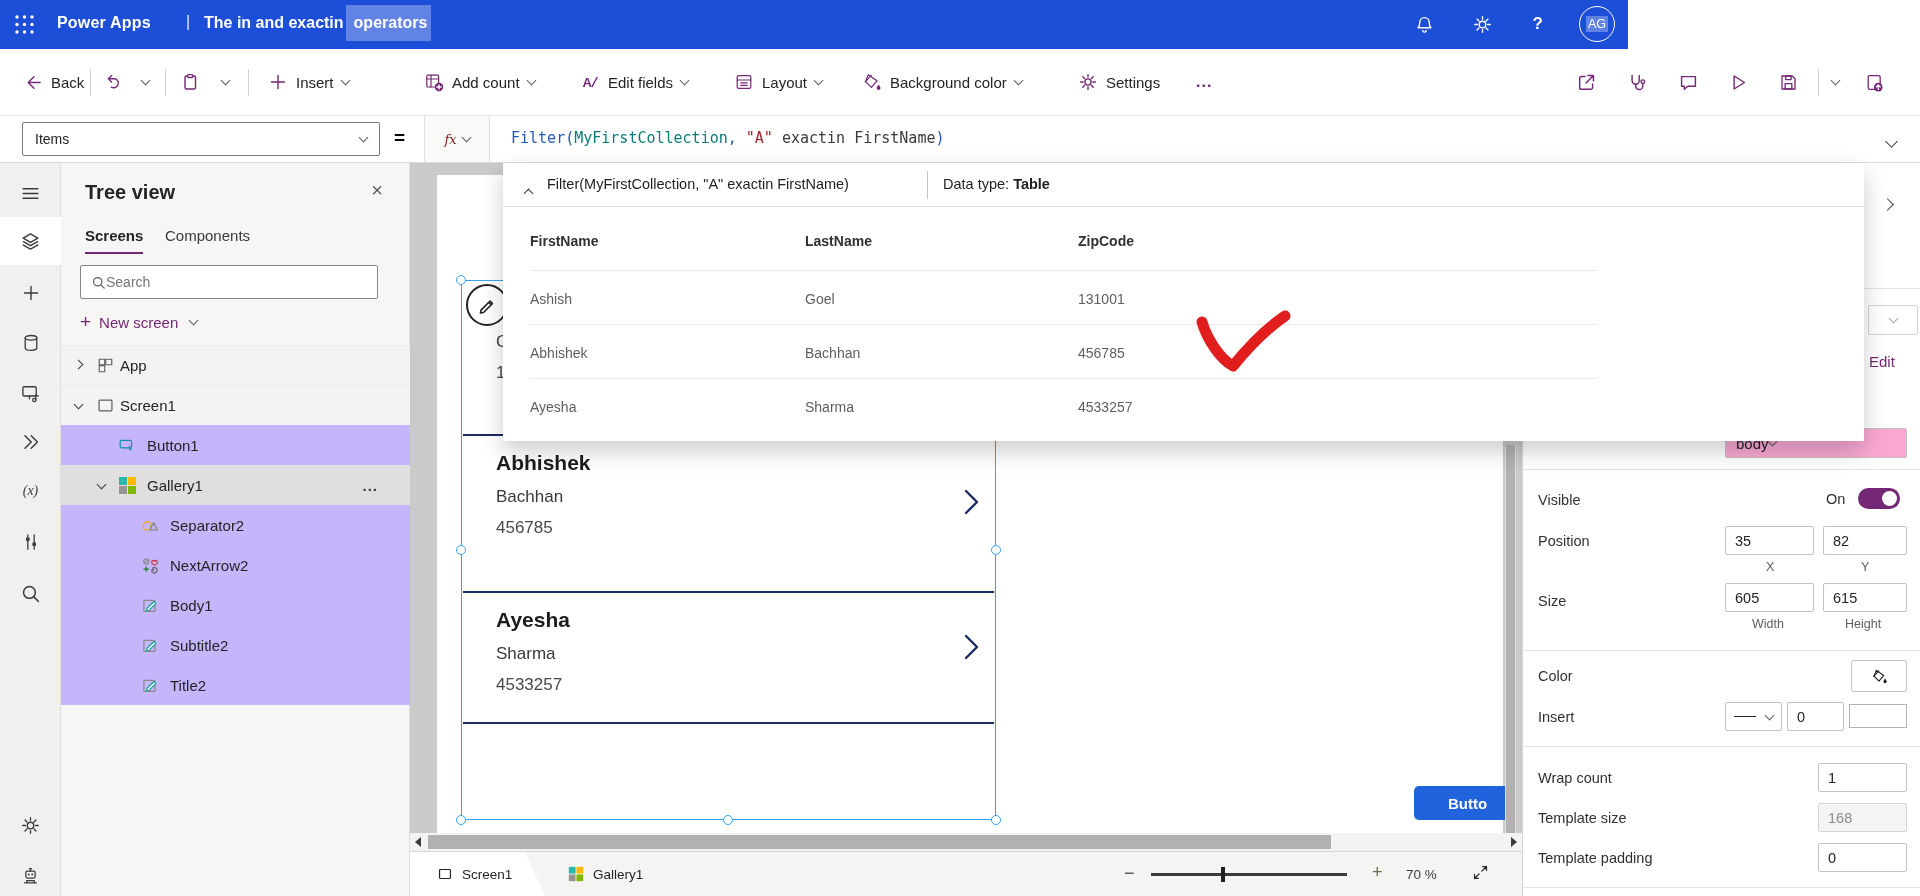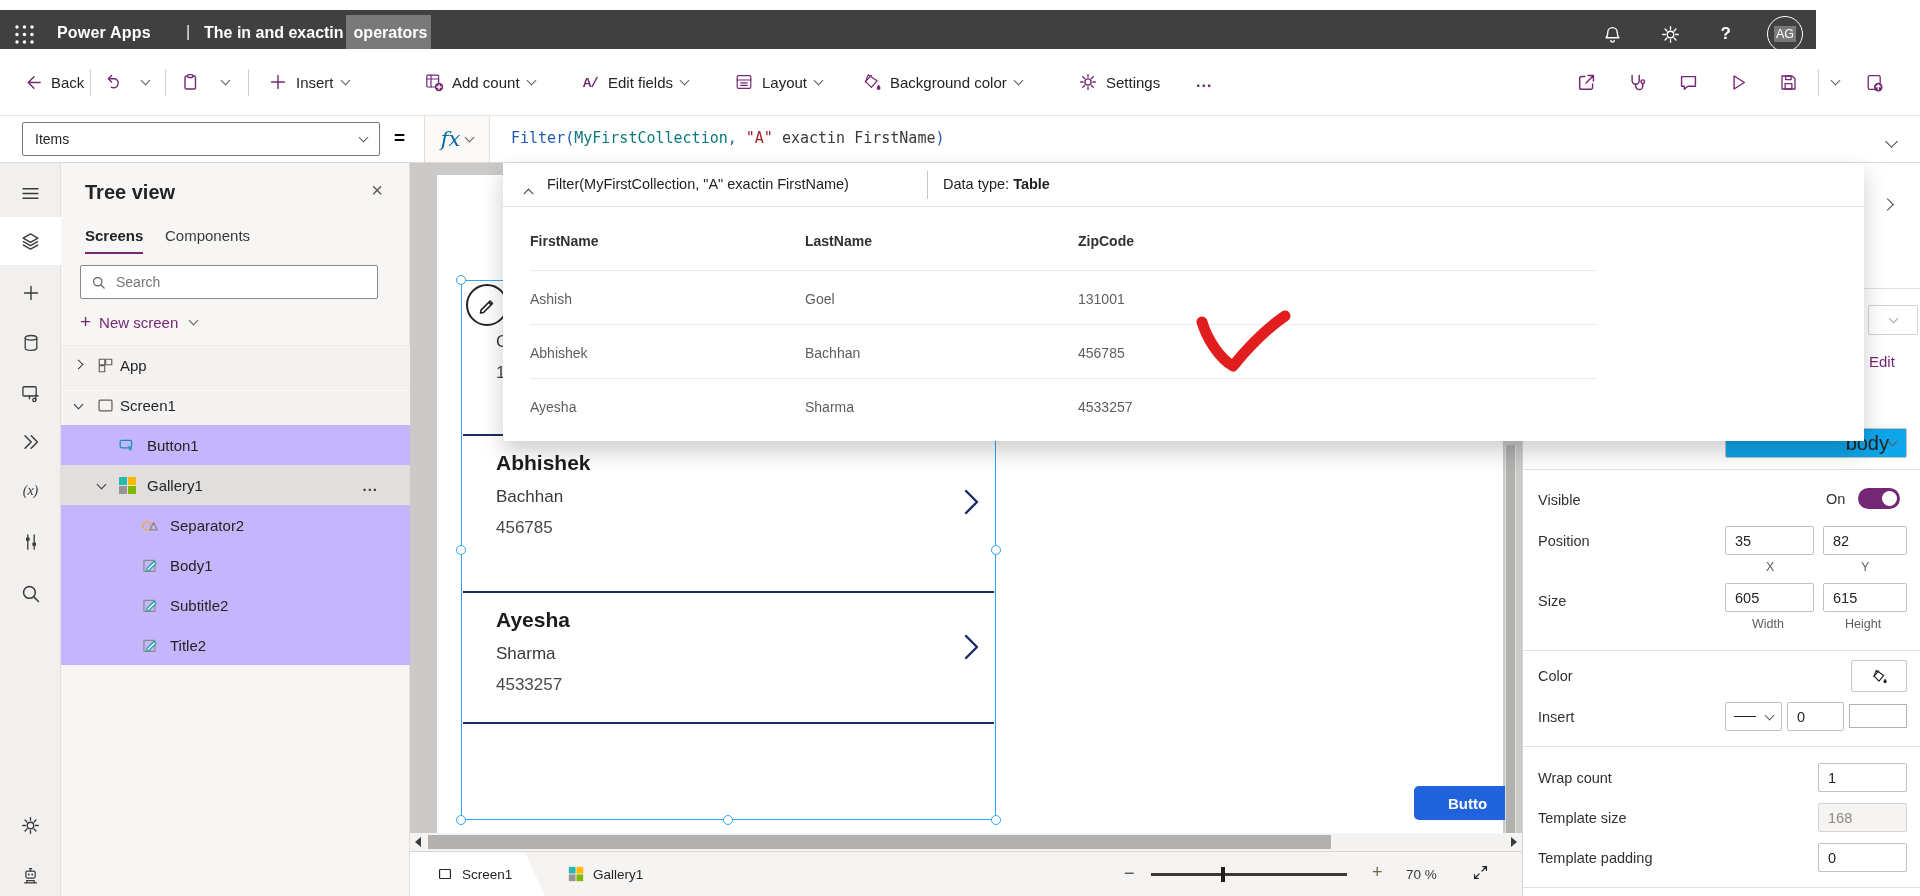--- a/index.html
+++ b/index.html
@@ -6,21 +6,21 @@
 body{margin:0;font-family:"Liberation Sans",sans-serif;background:#fff}
 #app{position:relative;width:1920px;height:896px;background:#fff;overflow:hidden;font-family:"Liberation Sans",sans-serif}
 svg{display:block}
 .ico{display:inline-flex;align-items:center;justify-content:center}
 .chev{display:inline-block;width:7px;height:7px;border-right:1.4px solid #605e5c;border-bottom:1.4px solid #605e5c;transform:rotate(45deg);margin-top:-3px}
 .chev.dark{border-color:#3b3a39}
 .chev.up{transform:rotate(-135deg);margin-top:4px}
 .chev.right{transform:rotate(-45deg)}
 
 
-#topbar{position:absolute;left:0;top:10px;width:1816px;height:49px;background:#404040;color:#fff;display:flex;align-items:center}
+#topbar{position:absolute;left:0;top:0;width:1628px;height:49px;background:#1d4ed8;color:#fff;display:flex;align-items:center}
 #waffle{position:absolute;left:13px;top:13px;width:23px;height:23px;cursor:pointer}
 #brand{position:absolute;left:57px;top:14px;font-size:16px;font-weight:700;letter-spacing:.2px}
 #title-divider{position:absolute;left:186px;top:13px;font-size:16px;font-weight:400;opacity:.9}
 #app-title{position:absolute;left:204px;top:14px;font-size:16px;font-weight:700;white-space:nowrap}
 #app-title .hl{background:rgba(255,255,255,.30);padding:9px 4px 10px 8px;margin-left:2px;font-weight:700}
 #env{position:absolute;left:1402px;top:0;height:49px;display:flex;align-items:center;color:#fff}
 #env-globe{margin-right:14px}
 #env-label{display:block;font-size:11.5px;background:rgba(255,255,255,.28);padding:1px 3px;width:fit-content}
 #env-value{display:block;font-size:14px;background:rgba(255,255,255,.28);padding:1px 3px;margin-top:1px;max-width:186px;white-space:nowrap;overflow:hidden}
 .top-icon{position:absolute;top:14px;color:#fff;cursor:pointer}
@@ -33,39 +33,39 @@
 .tb-item{position:absolute;top:0;height:66px;display:flex;align-items:center;gap:8px;color:#242424;font-size:15px;cursor:pointer;white-space:nowrap}
 .tb-item .ico{color:#742774}
 .tb-divider{position:absolute;top:20px;width:1px;height:27px;background:#d2d0ce}
 #tb-dots{font-size:16px;color:#742774;letter-spacing:1px;font-weight:700}
 
 
 #formula-row{position:absolute;left:0;top:116px;width:1920px;height:47px;background:#fff;border-bottom:1px solid #dcdbda}
 #prop-select{position:absolute;left:22px;top:6px;width:358px;height:34px;border:1px solid #7a7a7a;border-radius:2px;background:#fff;display:flex;align-items:center;justify-content:space-between;padding:0 12px;font-size:14px;color:#242424;cursor:pointer}
 #equals{position:absolute;left:394px;top:11px;font-size:19px;font-weight:700;color:#000}
 #fx-btn{position:absolute;left:424px;top:0;width:66px;height:46px;background:#faf9f8;border-left:1px solid #e1dfdd;border-right:1px solid #e1dfdd;display:flex;align-items:center;justify-content:center;gap:6px;cursor:pointer}
-#fx-btn .fx{font-family:"DejaVu Serif",serif;font-style:italic;font-size:21px;color:#0369a1}
+#fx-btn .fx{font-family:"DejaVu Serif",serif;font-style:italic;font-size:13px;color:#7f1d1d}
 #formula-text{position:absolute;left:511px;top:13px;font-family:"DejaVu Sans Mono",monospace;font-size:15px;white-space:pre}
 #formula-expand{position:absolute;right:24px;top:16px;cursor:pointer}
 #formula-expand .chev{width:9px;height:9px;border-width:1.8px}
 
 
 #rail{position:absolute;left:0;top:163px;width:61px;height:733px;background:#f1f0ef;border-right:1px solid #e1dfdd}
 .rail-item{position:absolute;left:0;width:61px;height:48px;display:flex;align-items:center;justify-content:center;color:#3b3a39;cursor:pointer}
 .rail-item.selected{background:#fff}
 .rail-vars{font-style:italic;font-size:14px;font-family:"Liberation Serif",serif}
 
 
 #tree-panel{position:absolute;left:61px;top:163px;width:349px;height:733px;background:#f7f6f5;border-right:1px solid #e1dfdd}
 #tree-title{position:absolute;left:24px;top:18px;font-size:20px;font-weight:700;color:#242424}
 #tree-close{position:absolute;right:26px;top:16px;font-size:20px;color:#605e5c;cursor:pointer}
 .tree-tab{position:absolute;top:64px;font-size:15px;cursor:pointer;padding-bottom:8px}
 .tree-tab.active{font-weight:700;color:#242424;border-bottom:2.5px solid #742774}
 .tree-tab.inactive{color:#3b3a39}
-#tree-search{position:absolute;left:19px;top:102px;width:298px;height:34px;border:1px solid #8a8886;border-radius:2px;background:#fff;display:flex;align-items:center;padding:0 10px;gap:10px}
+#tree-search{position:absolute;left:19px;top:102px;width:298px;height:34px;border:1px solid #8a8886;border-radius:2px;background:#fff;display:flex;align-items:center;padding:0 10px;}
 #tree-search input{border:none;outline:none;font-size:14px;color:#242424;width:100%;background:transparent;font-family:"Liberation Sans",sans-serif}
 #tree-search input::placeholder{color:#767676}
 #new-screen{position:absolute;left:19px;top:148px;display:flex;align-items:center;gap:8px;color:#742774;font-size:15px;cursor:pointer}
 #new-screen .plus{font-size:19px;font-weight:400}
 #tree-items{position:absolute;left:0;top:182px;width:349px}
 .tree-row{position:relative;width:349px;height:40px;display:flex;align-items:center;font-size:15px;color:#242424;cursor:pointer;border-top:1px solid #edebe9;background:#f4f3f2}
 .tree-row.child{background:#c4b5fd;border-top-color:transparent}
 .tree-row.selected{background:#e1dfdd}
 .tree-row .t-chev{position:absolute}
 .tree-row .t-icon{position:absolute;width:20px;height:20px}
@@ -125,21 +125,21 @@
 #right-panel{position:absolute;left:1522px;top:163px;width:398px;height:733px;background:#fff;border-left:1px solid #d8d6d4}
 .rp-label{position:absolute;left:15px;font-size:14.5px;color:#323130}
 .rp-hr{position:absolute;left:0;width:398px;height:1px;background:#e4e2e0}
 .rp-input{position:absolute;height:29px;border:1px solid #c3c1bf;border-radius:2px;background:#fff;font-size:14.5px;color:#242424;display:flex;align-items:center;padding-left:9px}
 .rp-input.disabled{background:#f5f4f3;color:#8c8a88;border-color:#d6d4d2}
 .rp-caption{position:absolute;font-size:12.5px;color:#605e5c}
 #rp-collapse{position:absolute;left:360px;top:32px;cursor:pointer}
 #rp-collapse .chev{width:9px;height:9px;border-width:1.6px;border-color:#3b3a39}
 #rp-edit{position:absolute;left:346px;top:190px;color:#742774;font-size:15px;cursor:pointer}
 #rp-mini-dd{position:absolute;left:345px;top:142px;width:50px;height:30px;border:1px solid #d6d4d2;border-radius:2px;display:flex;align-items:center;justify-content:center;background:#fff}
-#rp-body-dd{position:absolute;left:202px;top:265px;width:182px;height:30px;border:1px solid #c3c1bf;border-radius:2px;background:#0ea5e9;display:flex;align-items:center;justify-content:flex-end;padding:0 10px;font-size:20px;color:#242424;cursor:pointer}
+#rp-body-dd{position:absolute;left:202px;top:265px;width:182px;height:30px;border:1px solid #c3c1bf;border-radius:2px;background:#f9a8d4;display:flex;align-items:center;justify-content:flex-start;padding:0 10px;font-size:15px;color:#242424;cursor:pointer}
 #rp-toggle{position:absolute;left:335px;top:325px;width:42px;height:21px;border-radius:11px;background:#742774;cursor:pointer}
 #rp-toggle .knob{position:absolute;right:3px;top:3px;width:15px;height:15px;border-radius:50%;background:#fff}
 #rp-on{position:absolute;left:303px;top:328px;font-size:14.5px;color:#323130}
 #rp-color-btn{position:absolute;left:328px;top:497px;width:56px;height:32px;border:1px solid #c8c6c4;border-radius:2px;background:#fff;display:flex;align-items:center;justify-content:center;cursor:pointer;color:#1f1e1d}
 #rp-border-style{position:absolute;left:202px;top:539px;width:57px;height:29px;border:1px solid #c3c1bf;border-radius:2px;background:#fff;display:flex;align-items:center;justify-content:space-evenly;cursor:pointer}
 #rp-border-style .line{width:22px;height:1.6px;background:#242424}
 #rp-border-width{left:264px;top:539px;width:57px}
 #rp-border-swatch{position:absolute;left:326px;top:541px;width:58px;height:24px;border:1px solid #b5b3b1;cursor:pointer}
 #rp-wrap-input{left:295px;top:600px;width:89px}
 #rp-tsize-input{left:295px;top:640px;width:89px}
@@ -510,20 +510,32 @@
           <span class="t-icon ico" style="left: 79px; color: rgb(96, 94, 92);">
             <svg width="20" height="19" viewBox="0 0 20 20" fill="none" stroke-width="1.3" stroke-linejoin="round">
               <circle cx="7" cy="10.4" r="4.2" stroke="#f7a827"></circle>
               <path d="M9.8 14.6 13.8 7l3.8 7.6Z" stroke="#8a8886"></path>
             </svg>
           </span>
           <span class="t-label" style="left: 109px;">Separator2</span>
         </div>
         <div class="tree-row child">
           <span class="t-icon ico" style="left: 79px; color: rgb(96, 94, 92);">
+            <svg width="20" height="19" viewBox="0 0 20 20" fill="none" stroke-width="1.2">
+              <circle cx="6" cy="5.8" r="2.7" stroke="#8a8886"></circle>
+              <path d="M4.1 7.7 7.9 3.9" stroke="#8a8886"></path>
+              <path d="M12.6 8.3C11.2 6.9 11.7 4.6 13.5 4.6c.6 0 1 .3 1.2.7.2-.4.7-.7 1.3-.7 1.8 0 2.3 2.3.9 3.7l-2.2 1.6Z" stroke="#d13438"></path>
+              <path d="M6 11.4v4.8M3.6 13.8h4.8" stroke="#107c10" stroke-linecap="round"></path>
+              <path d="M12.4 13.2a2.9 2.9 0 1 1-.3 3.3M12 17v-2.4h2.4" stroke="#605e5c"></path>
+            </svg>
+          </span>
+          <span class="t-label" style="left: 109px;">NextArrow2</span>
+        </div>
+        <div class="tree-row child">
+          <span class="t-icon ico" style="left: 79px; color: rgb(96, 94, 92);">
             <svg width="20" height="19" viewBox="0 0 20 20" fill="none" stroke-width="1.3" stroke-linejoin="round">
               <rect x="3.6" y="4.6" width="11.6" height="11.6" rx="1" stroke="#8a8886"></rect>
               <path d="M6.8 13.2 14.2 5.8l2 2-7.4 7.4-2.4.4Z" stroke="#1aa7a0" fill="#fff"></path>
             </svg>
           </span>
           <span class="t-label" style="left: 109px;">Body1</span>
         </div>
         <div class="tree-row child">
           <span class="t-icon ico" style="left: 79px; color: rgb(96, 94, 92);">
             <svg width="20" height="19" viewBox="0 0 20 20" fill="none" stroke-width="1.3" stroke-linejoin="round">

